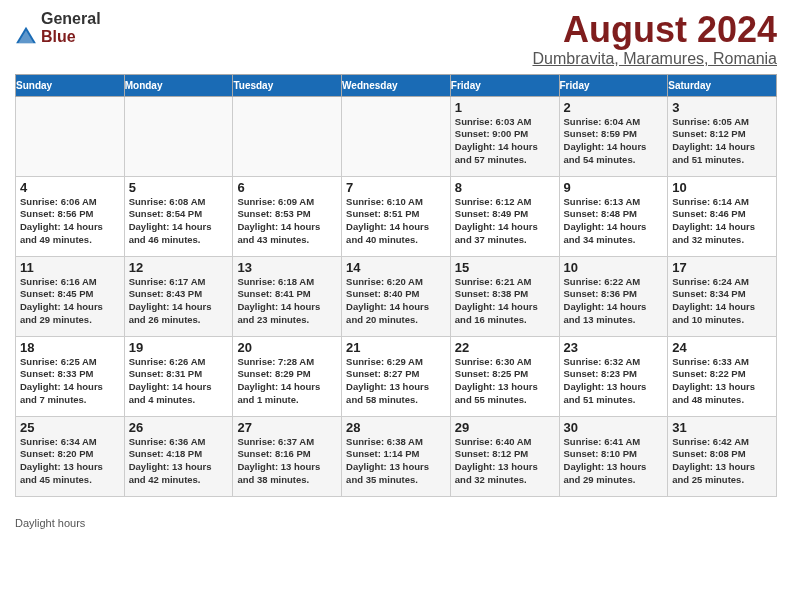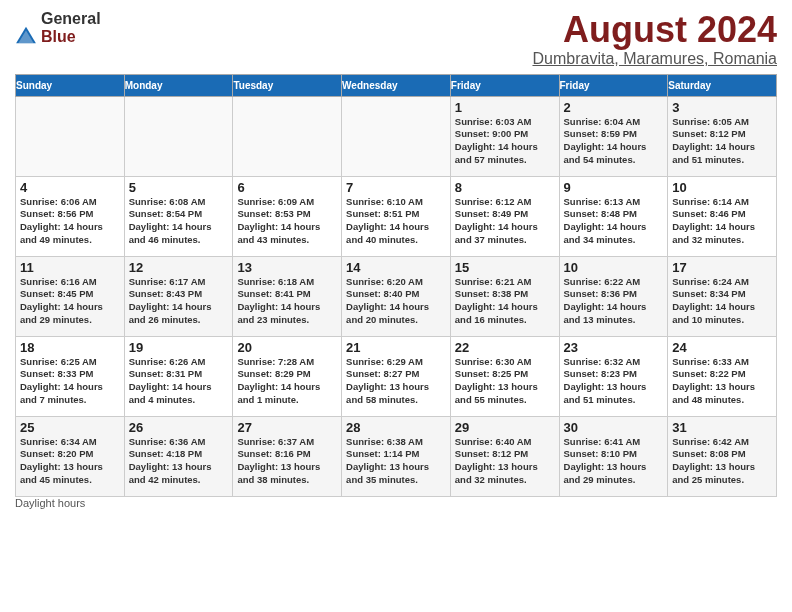--- a/index.html
+++ b/index.html
@@ -96,21 +96,21 @@
       line-height: 1.35;
       color: #333;
       font-weight: bold;
     }
     .empty-cell {
       background: #f9f9f9 !important;
     }
     .footer-note {
       font-size: 11px;
       color: #555;
-      margin-top: 0;
+      margin-top: 20px;
       text-align: left;
     }
   </style>
 </head>
 <body>
 
 <div class="page">
   <div class="header-area">
     <div class="logo">
       <svg class="logo-icon" viewBox="0 0 40 40" xmlns="http://www.w3.org/2000/svg">

